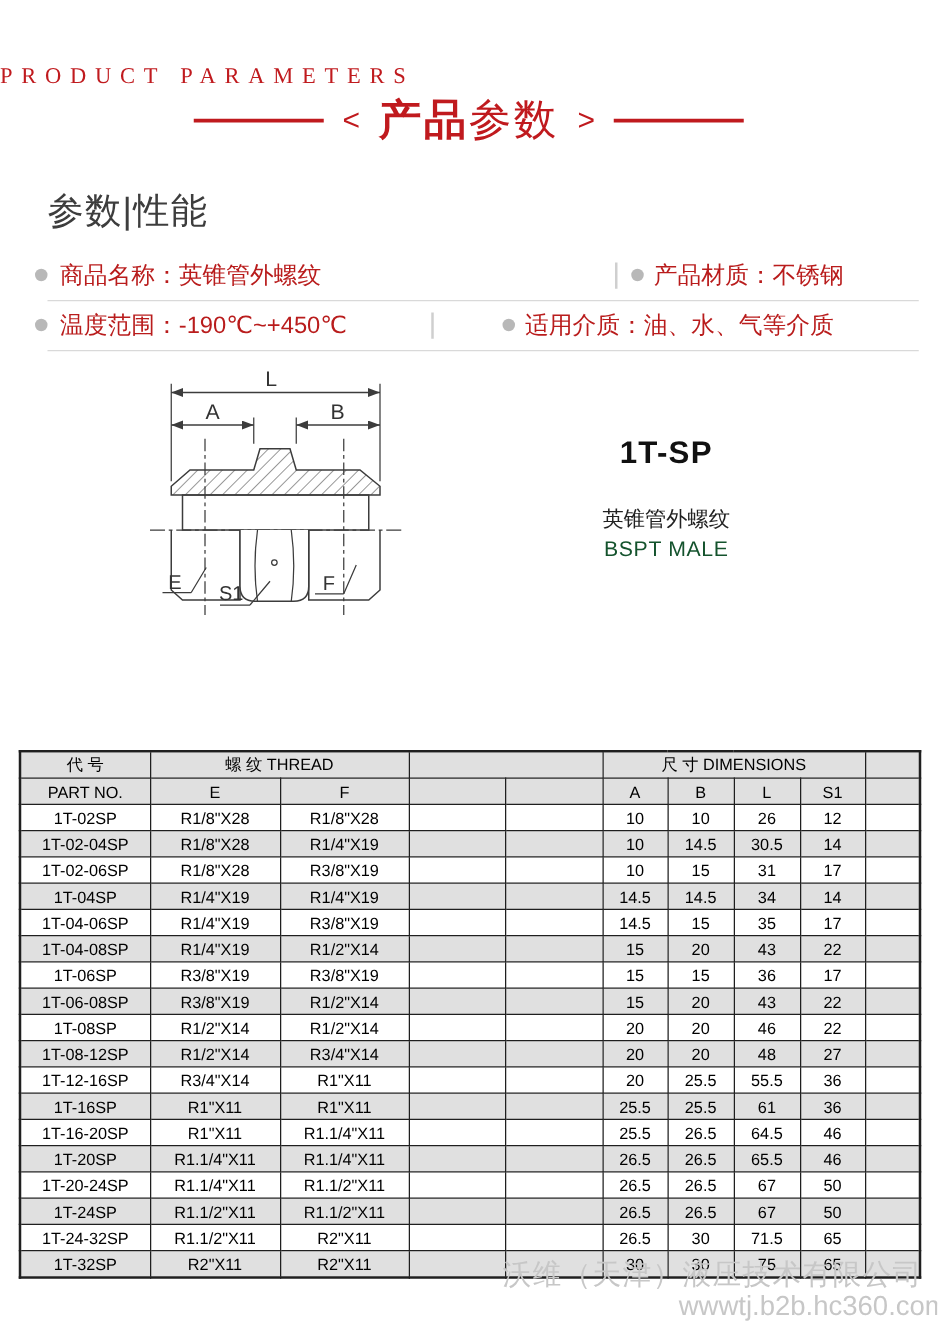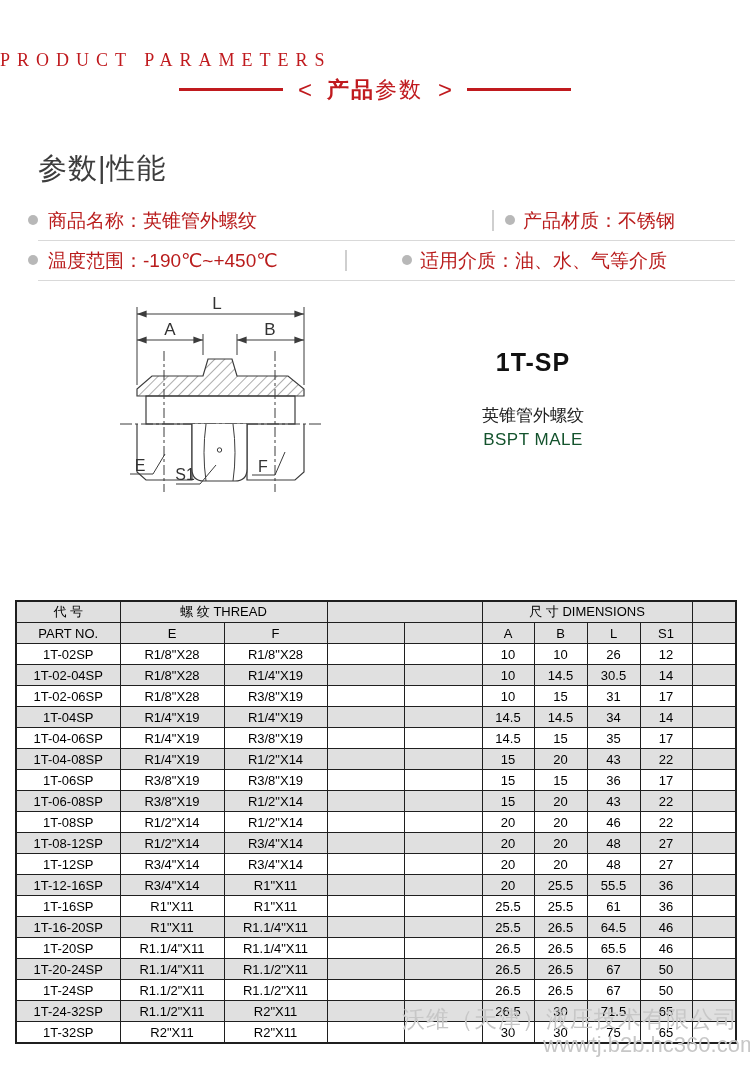--- a/index.html
+++ b/index.html
@@ -7,21 +7,21 @@
         font-family:"Liberation Sans","DejaVu Sans",sans-serif;}
 
   
   .eyebrow{position:absolute;top:50px;left:0;width:100%;text-align:left;
            font-family:"Liberation Serif","DejaVu Serif",serif;
            font-size:18px;letter-spacing:7px;color:var(--accent);font-weight:500;}
   .title-row{position:absolute;top:77px;left:0;width:100%;display:flex;align-items:center;
              justify-content:center;gap:15px;color:var(--accent);}
   .title-line{width:104px;height:3px;background:var(--accent);}
   .bracket{font-size:24px;line-height:1;font-weight:400;}
-  .title-text{font-size:22px;line-height:1.15;letter-spacing:2px;white-space:nowrap;}
+  .title-text{font-size:34px;line-height:1.15;letter-spacing:2px;white-space:nowrap;}
   .title-text .b{font-weight:800;}
   .title-text .r{font-weight:500;}
 
   
   .sec-heading{position:absolute;top:149px;left:38px;margin:0;font-size:29px;font-weight:500;
                color:#3d3d3d;letter-spacing:1px;}
 
   
   .specs{position:absolute;top:201px;left:0;width:750px;font-size:19px;color:#b91c1c;}
   .spec-row{position:relative;height:39px;line-height:39px;margin:0 15px 0 38px;
@@ -293,32 +293,20 @@
           <td>R3/4"X14</td>
           <td></td>
           <td></td>
           <td>20</td>
           <td>20</td>
           <td>48</td>
           <td>27</td>
           <td></td>
         </tr>
         <tr>
-          <td>1T-12SP</td>
-          <td>R3/4"X14</td>
-          <td>R3/4"X14</td>
-          <td></td>
-          <td></td>
-          <td>20</td>
-          <td>20</td>
-          <td>48</td>
-          <td>27</td>
-          <td></td>
-        </tr>
-        <tr>
           <td>1T-12-16SP</td>
           <td>R3/4"X14</td>
           <td>R1"X11</td>
           <td></td>
           <td></td>
           <td>20</td>
           <td>25.5</td>
           <td>55.5</td>
           <td>36</td>
           <td></td>

